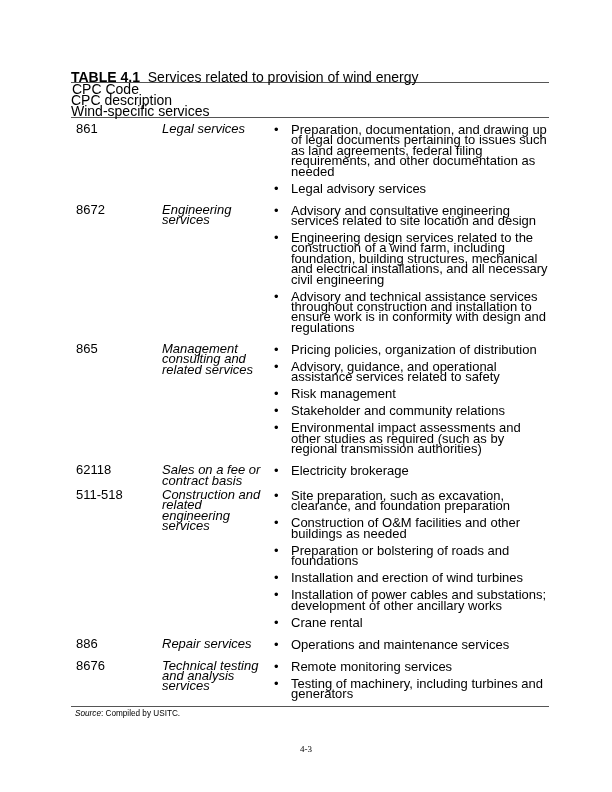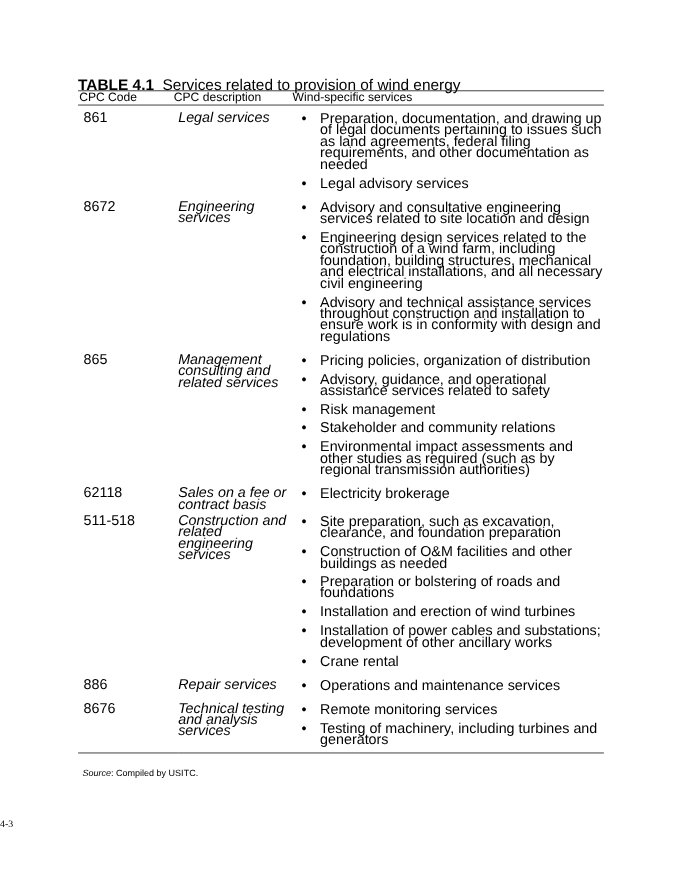--- a/index.html
+++ b/index.html
@@ -1,37 +1,37 @@
 <!DOCTYPE html>
 <html><head>
 <meta charset="utf-8">
 <style>
   html, body { margin: 0; padding: 0; background: #ffffff; }
   body { width: 612px; height: 792px; position: relative; overflow: hidden;
          font-family: "Liberation Sans", sans-serif; color: #000; }
   .page { position: absolute; left: 71px; top: 73px; width: 478px; }
   .caption { font-size: 14px; line-height: 9px; padding-bottom: 0px; border-bottom: 0.8px solid #555; }
   .caption b { font-weight: bold; }
-  .hdr { display: flex; font-size: 11px; line-height: 11px; border-bottom: 0.8px solid #555; padding-top: 1px; }
+  .hdr { display: flex; font-size: 14px; line-height: 11px; border-bottom: 0.8px solid #555; padding-top: 1px; flex-direction: column; }
   .c1 { width: 86px; flex: none; }
   .c2 { width: 108px; flex: none; }
   .c3 { flex: 1; }
   .hdr .c1 { padding-left: 1px; }
   table.t { width: 100%; border-collapse: collapse; font-size: 13px; line-height: 10.4px; border-bottom: 0.8px solid #555; }
   table.t td { vertical-align: top; padding: 0; }
   td.code { width: 86px; padding-left: 5px !important; }
   td.desc { width: 108px; font-style: italic; }
   ul.svc { list-style: none; margin: 1px; padding: 0; }
   ul.svc li { position: relative; padding-left: 20px; margin-bottom: 6.6px; }
   ul.svc li::before { content: "\2022"; position: absolute; left: 3px; top: 0; }
   tr.row td { padding-top: 4px; }
   tr.first td { padding-top: 6px; }
-  .source { font-size: 8.2px; line-height: 11px; margin-top: 12px; padding-left: 4px; }
+  .source { font-size: 8.2px; line-height: 11px; margin-top: 1px; padding-left: 4px; }
   .source i { font-style: italic; }
-  .pagenum { position: absolute; left: 0; width: 612px; top: 744px; 
+  .pagenum { position: absolute; left: 0; width: 612px; top: 744px; text-align: center;
              font-family: "Liberation Serif", serif; font-size: 9px; }
 </style>
 </head>
 <body>
 
 <div class="page">
   <div class="caption">
     <b>TABLE 4.1</b>&nbsp;
     <span>Services related to provision of wind energy</span>
   </div>

